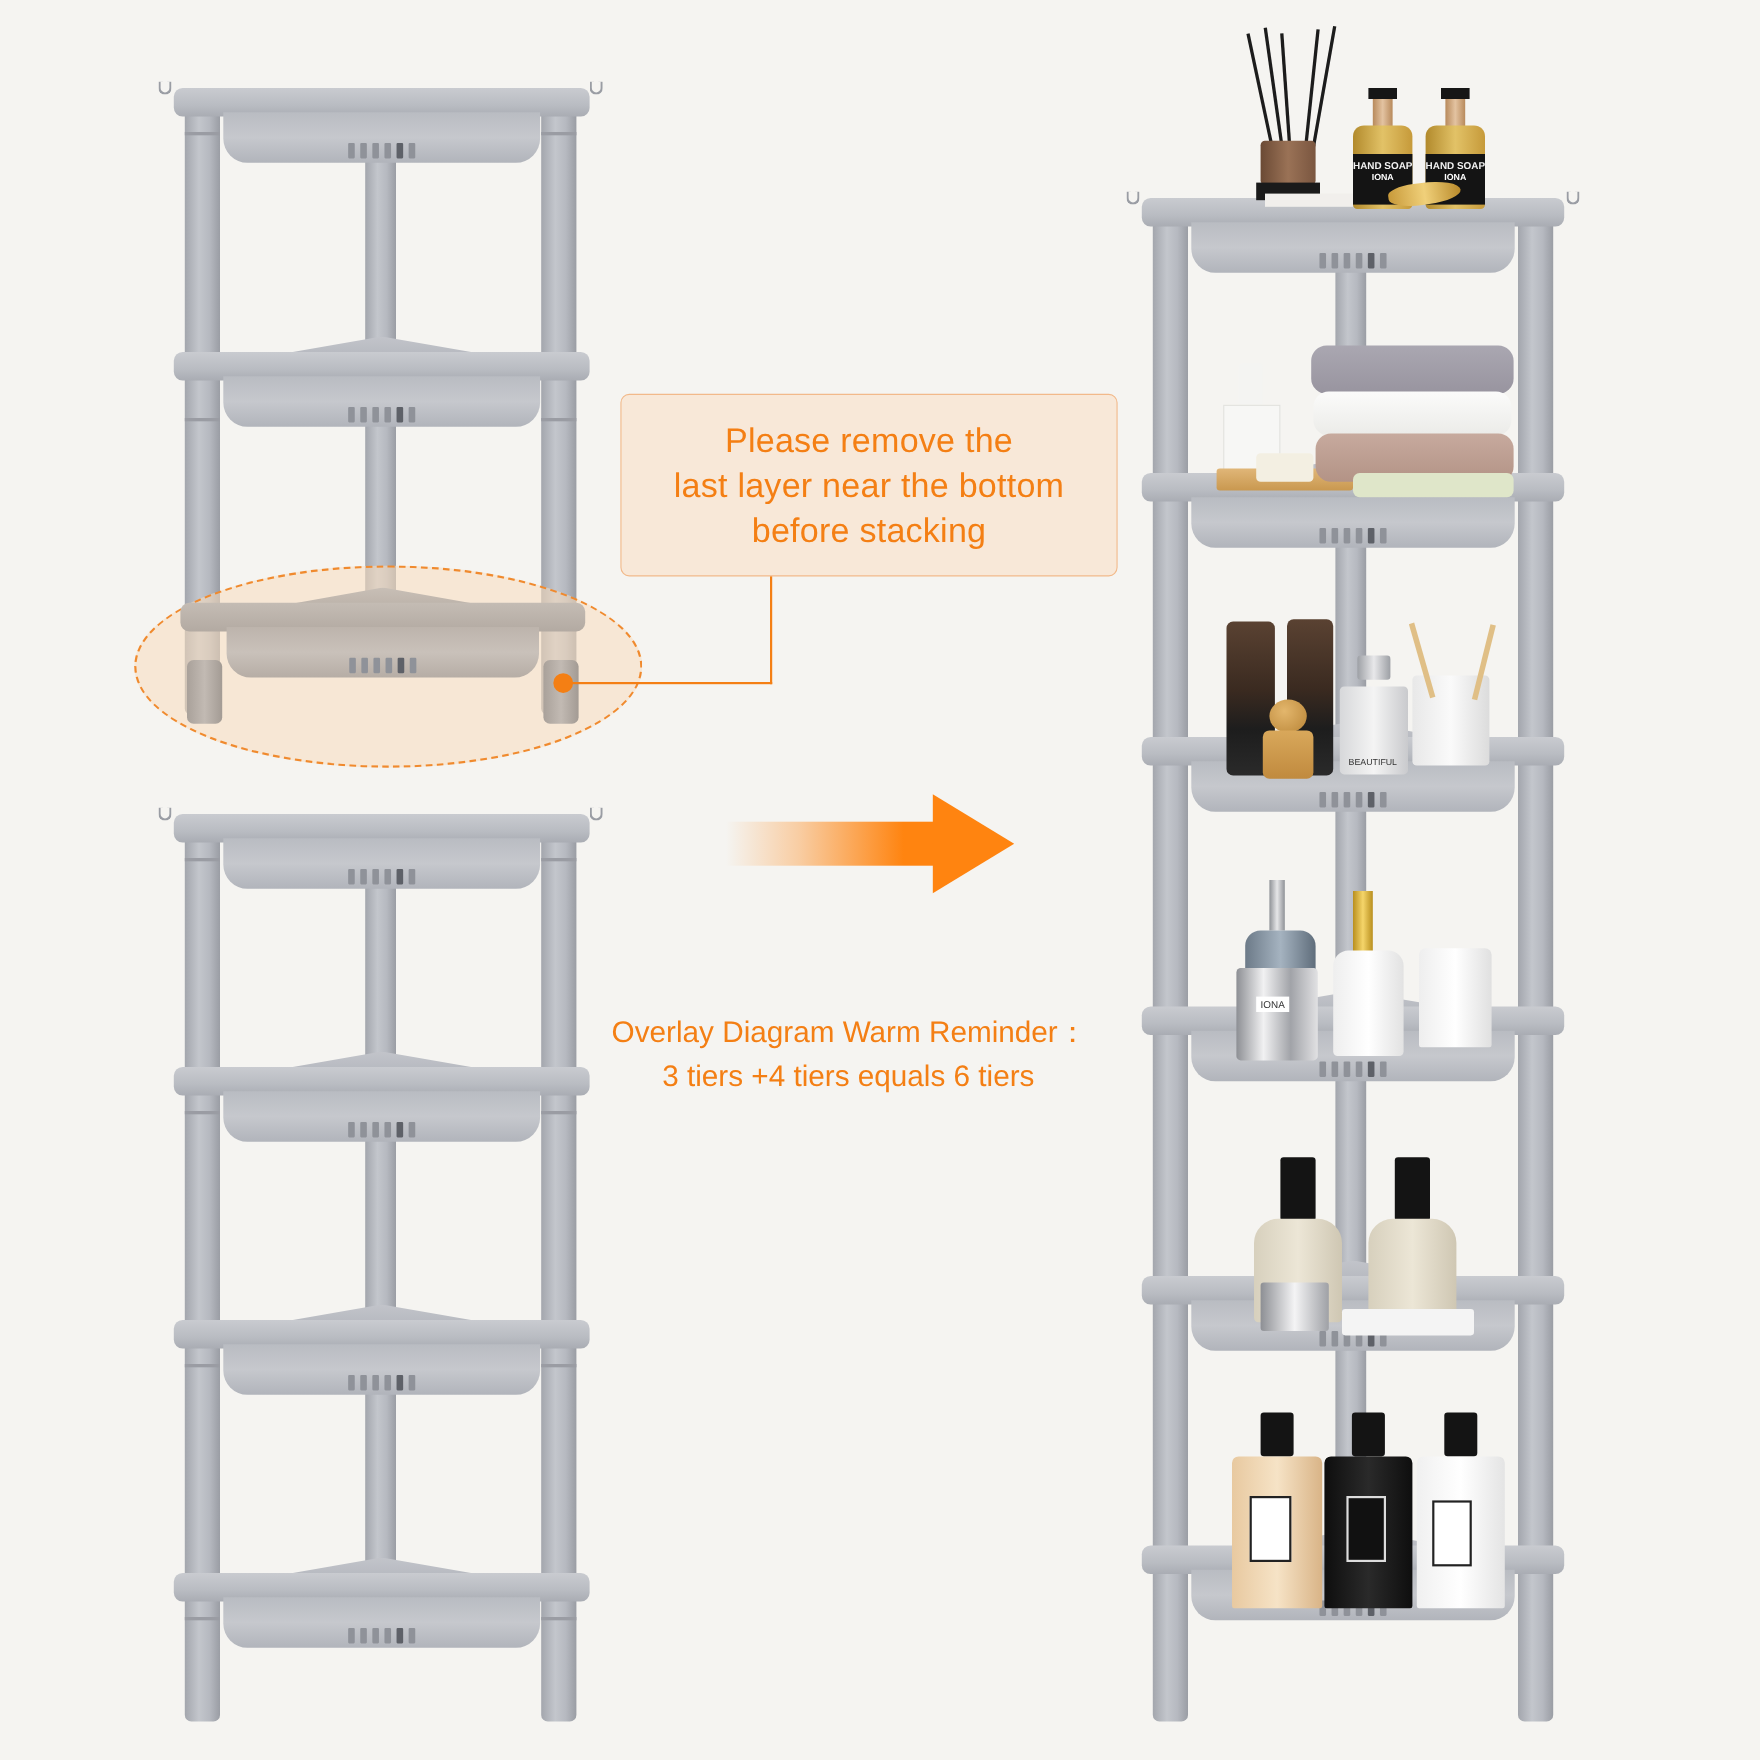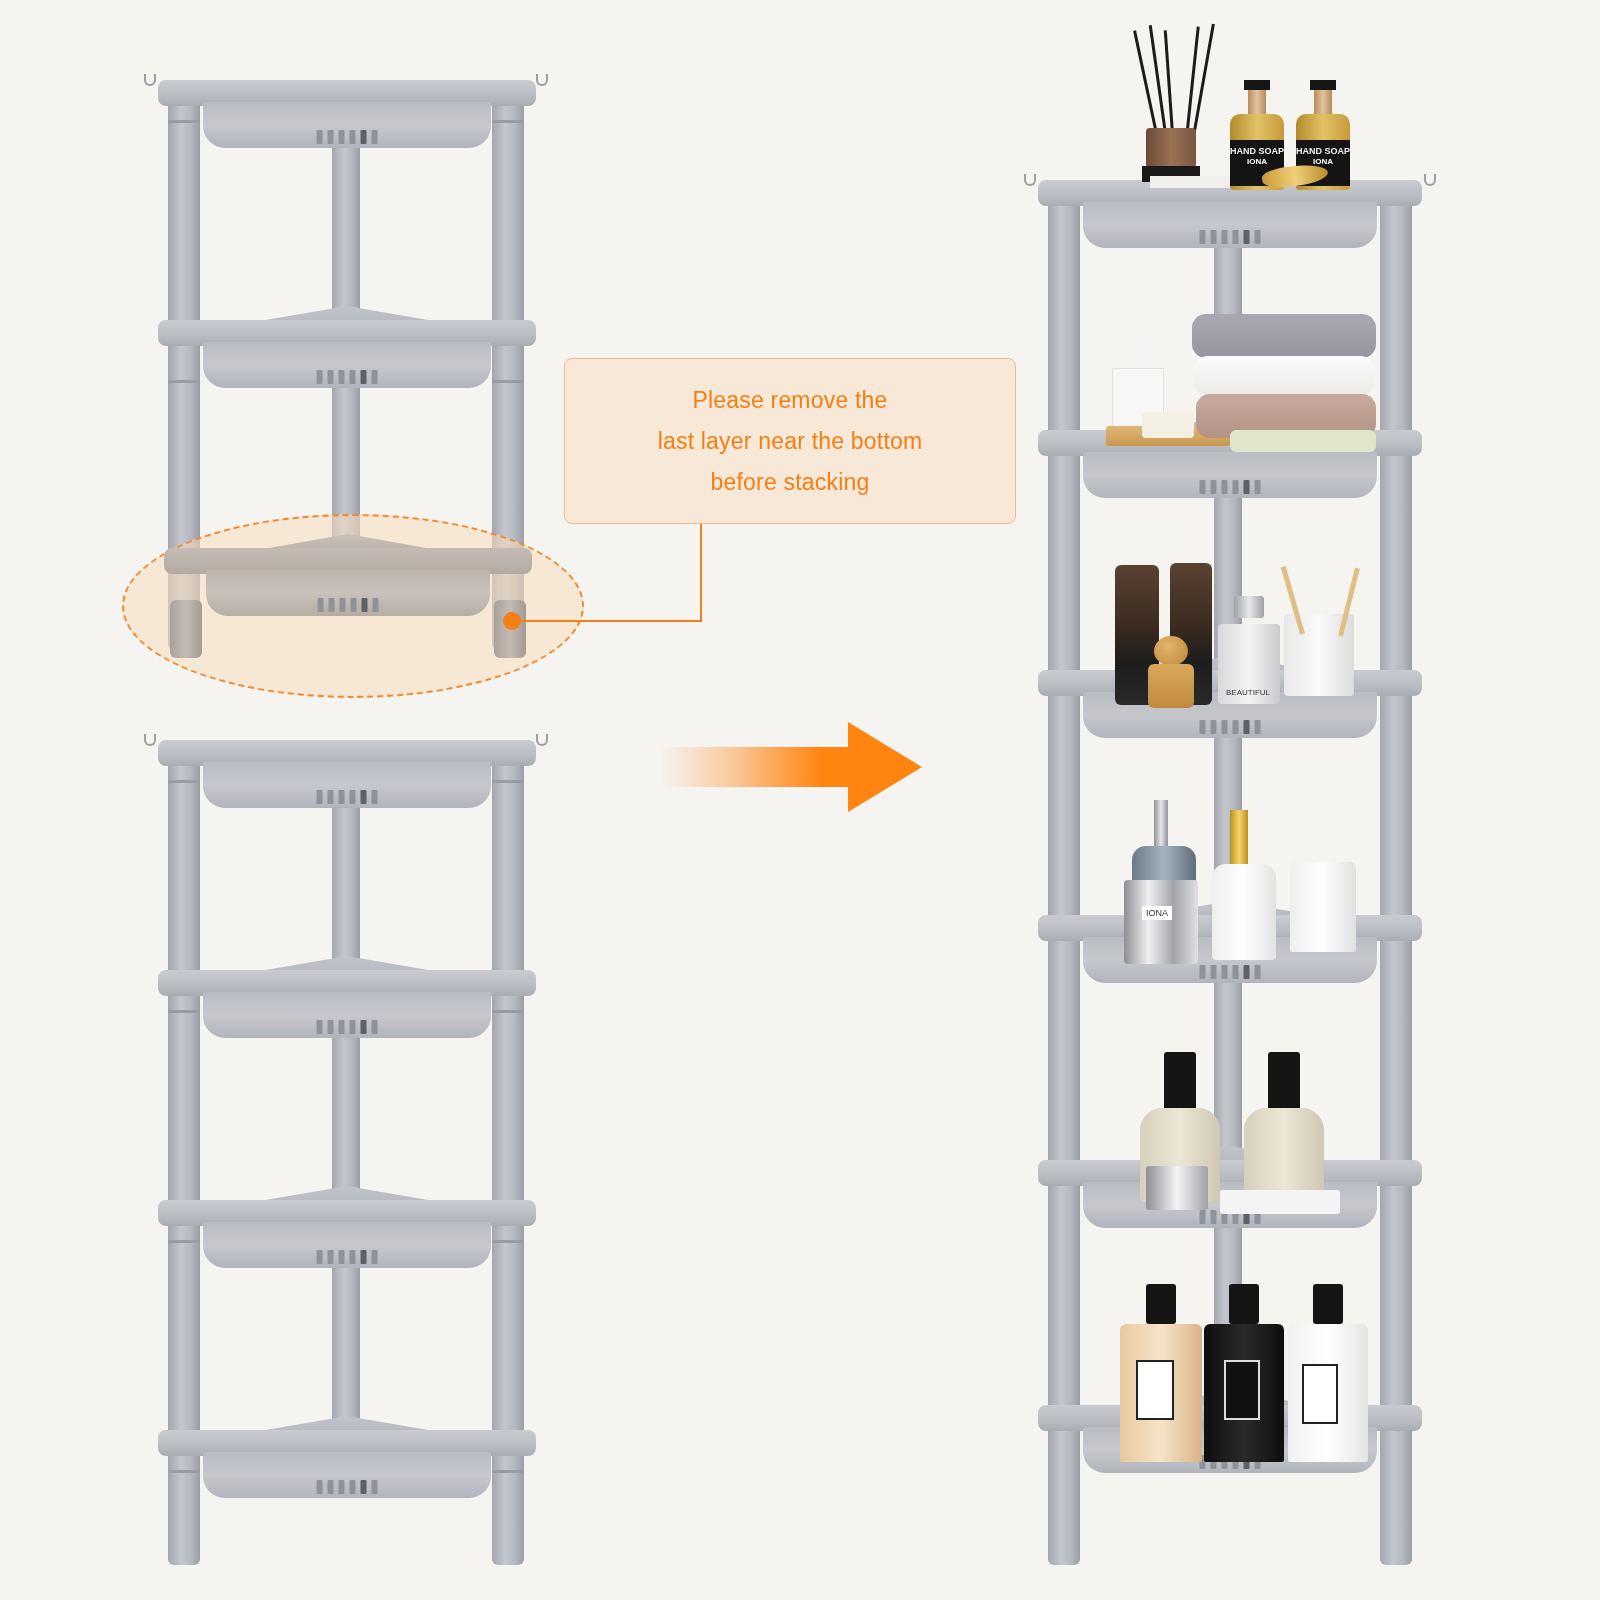--- a/index.html
+++ b/index.html
@@ -46,21 +46,21 @@
     border: 2px solid #9a9da4; border-top: none; border-radius: 0 0 8px 8px;
   }
 
   
   .callout-box {
     position: absolute; left: 564px; top: 358px; width: 452px; height: 166px;
     background: #f8e8d8; border: 1.5px solid #f2b98a; border-radius: 8px;
     display: flex; align-items: center; justify-content: center; text-align: center;
   }
   .callout-text {
-    color: #f47f14; font-size: 23px; line-height: 41px; font-weight: 500;
+    color: #f47f14; font-size: 31px; line-height: 41px; font-weight: 500;
     white-space: pre-line; letter-spacing: 0.2px;
   }
   .ellipse {
     position: absolute; left: 122px; top: 514px; width: 462px; height: 184px;
     border: 2.5px dashed #f08a2e; border-radius: 50%;
     background: rgba(248, 220, 190, 0.55);
   }
   .leader-v { position: absolute; left: 700px; top: 524px; width: 2px; height: 98px; background: #f47f14; }
   .leader-h { position: absolute; left: 512px; top: 620px; width: 190px; height: 2px; background: #f47f14; }
   .leader-dot { position: absolute; left: 503px; top: 612px; width: 18px; height: 18px; border-radius: 50%; background: #f47f14; }
@@ -239,20 +239,22 @@
           <i></i>
         </div>
       </div>
   </div>
 </div>
 
 <div class="arrow-shaft"></div>
 <div class="arrow-head"></div>
 
 <div class="reminder">
+  <span>Overlay Diagram Warm Reminder：</span>
+  <span class="l2">3 tiers +4 tiers equals 6 tiers</span>
 </div>
 
 <div class="abs" style="left:1030px;top:170px;width:410px;height:1410px;">
   <div class="hook" style="left:-6px;top:4px;"></div>
   <div class="hook" style="left:394px;top:4px;"></div>
   <div class="pole" style="left:18px;top:20px;width:32px;height:1375px;"></div>
   <div class="pole" style="left:350px;top:20px;width:32px;height:1375px;"></div>
   <div class="pole" style="left:184px;top:60px;width:28px;height:1230px;"></div>
 
   <div class="tier" style="left:8px;top:10px;width:384px;height:80px;">

